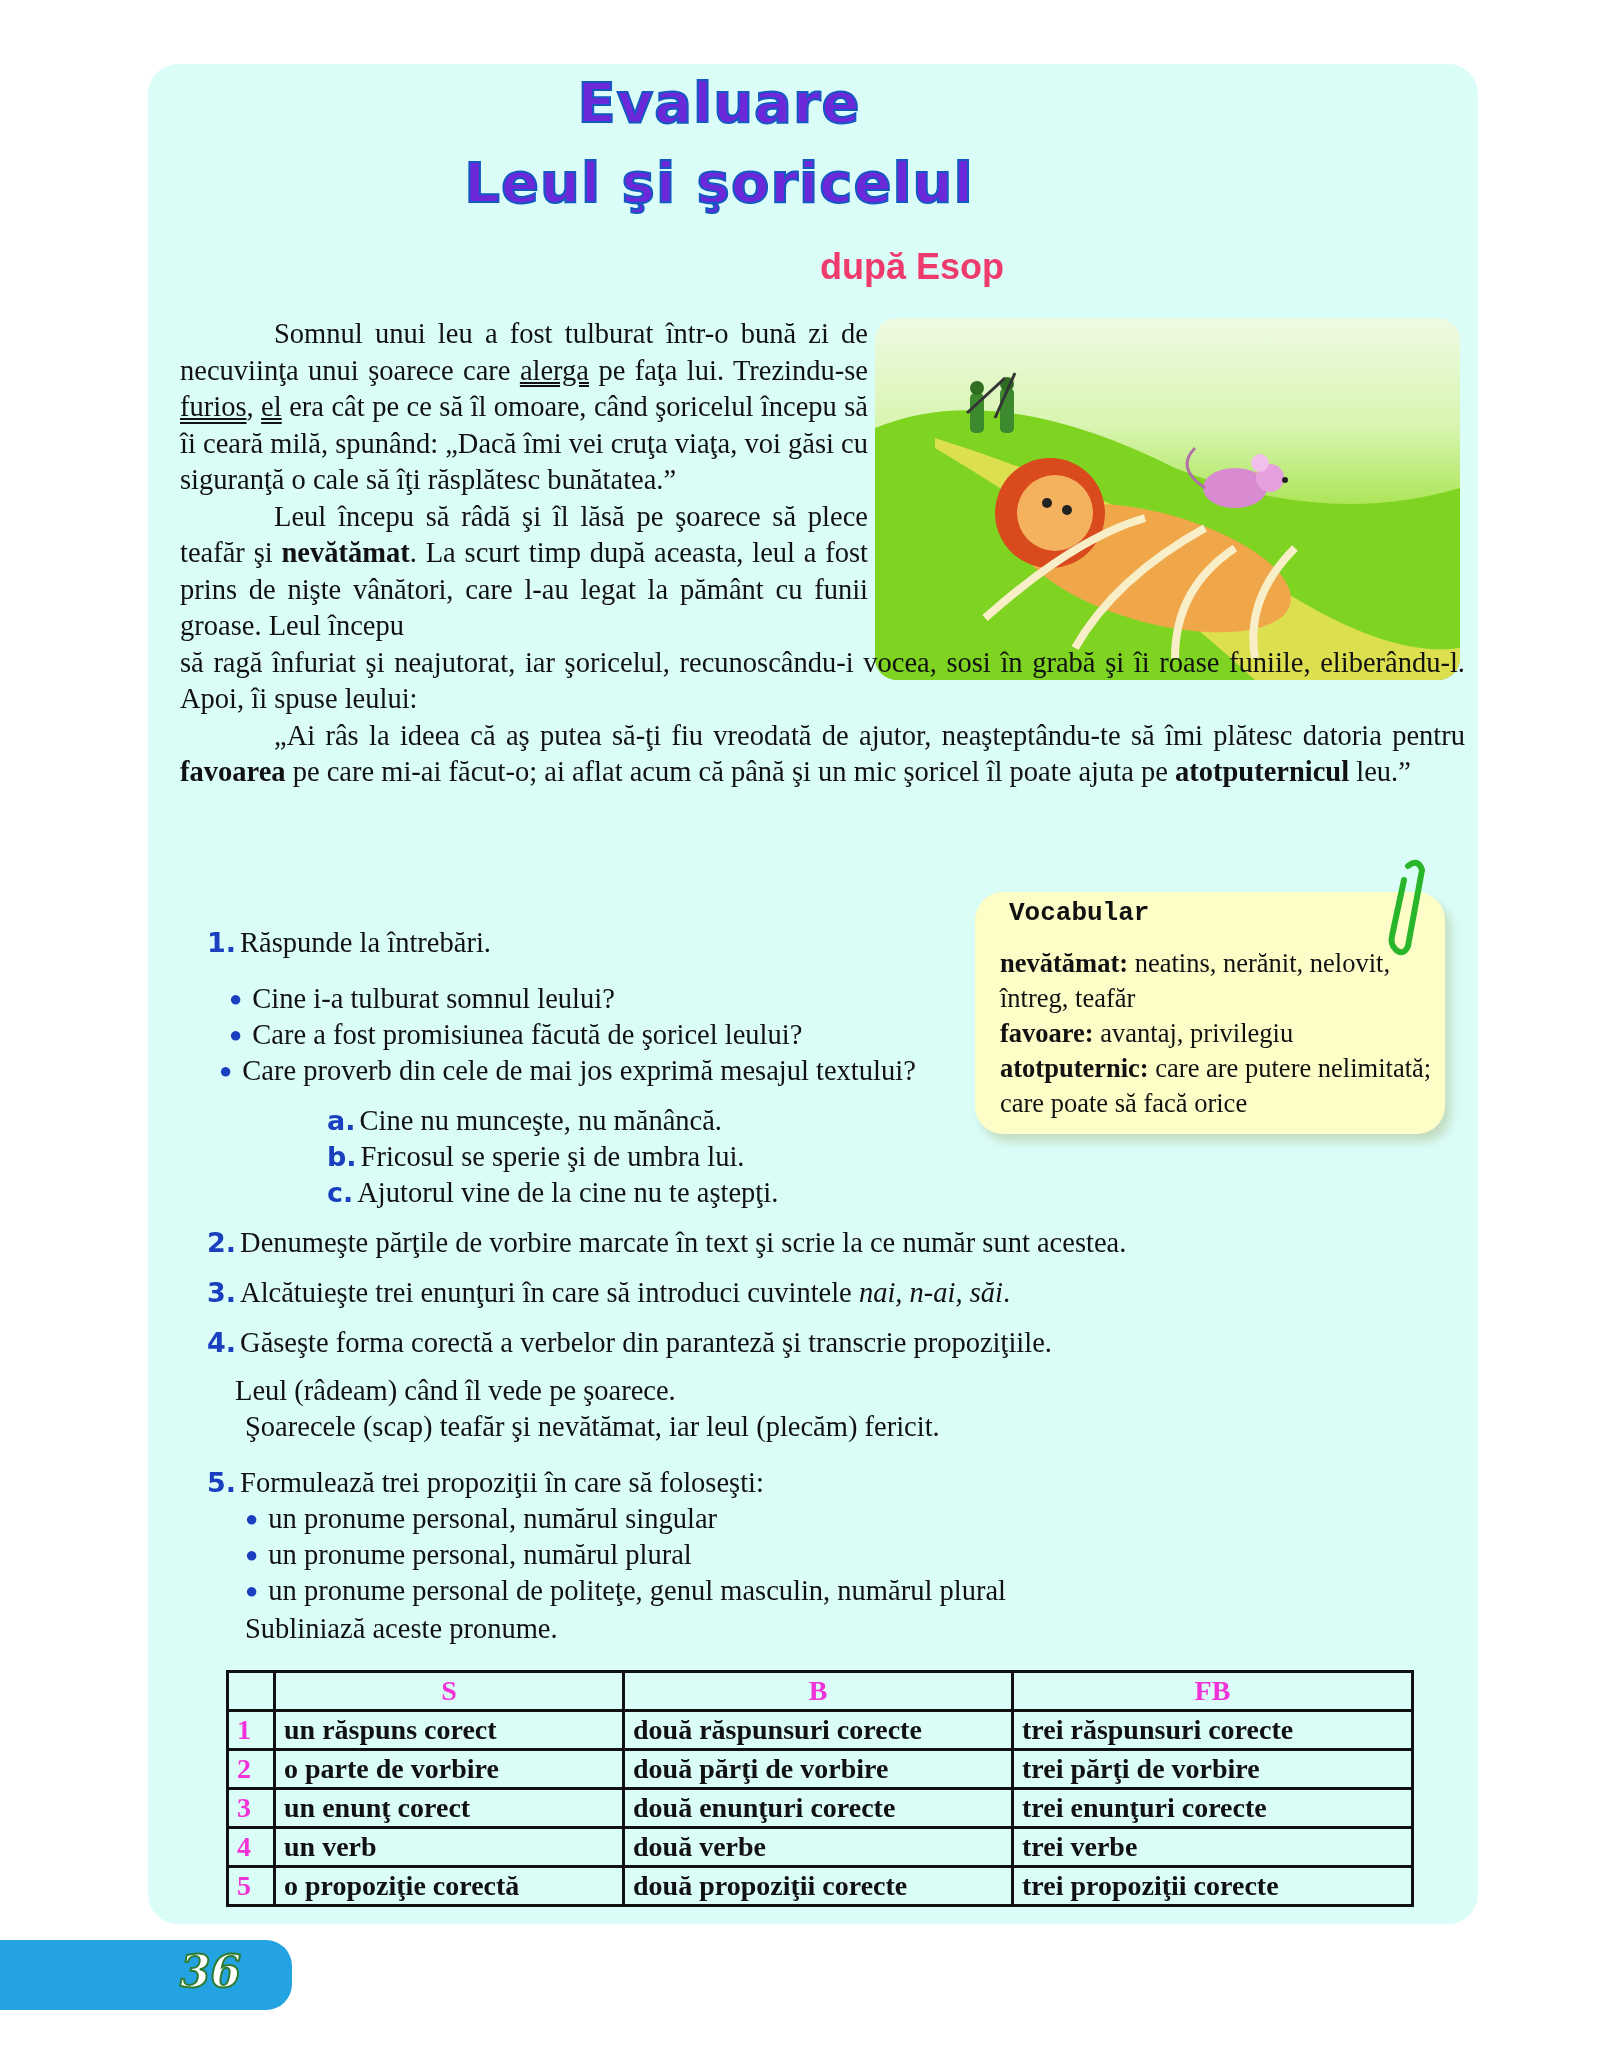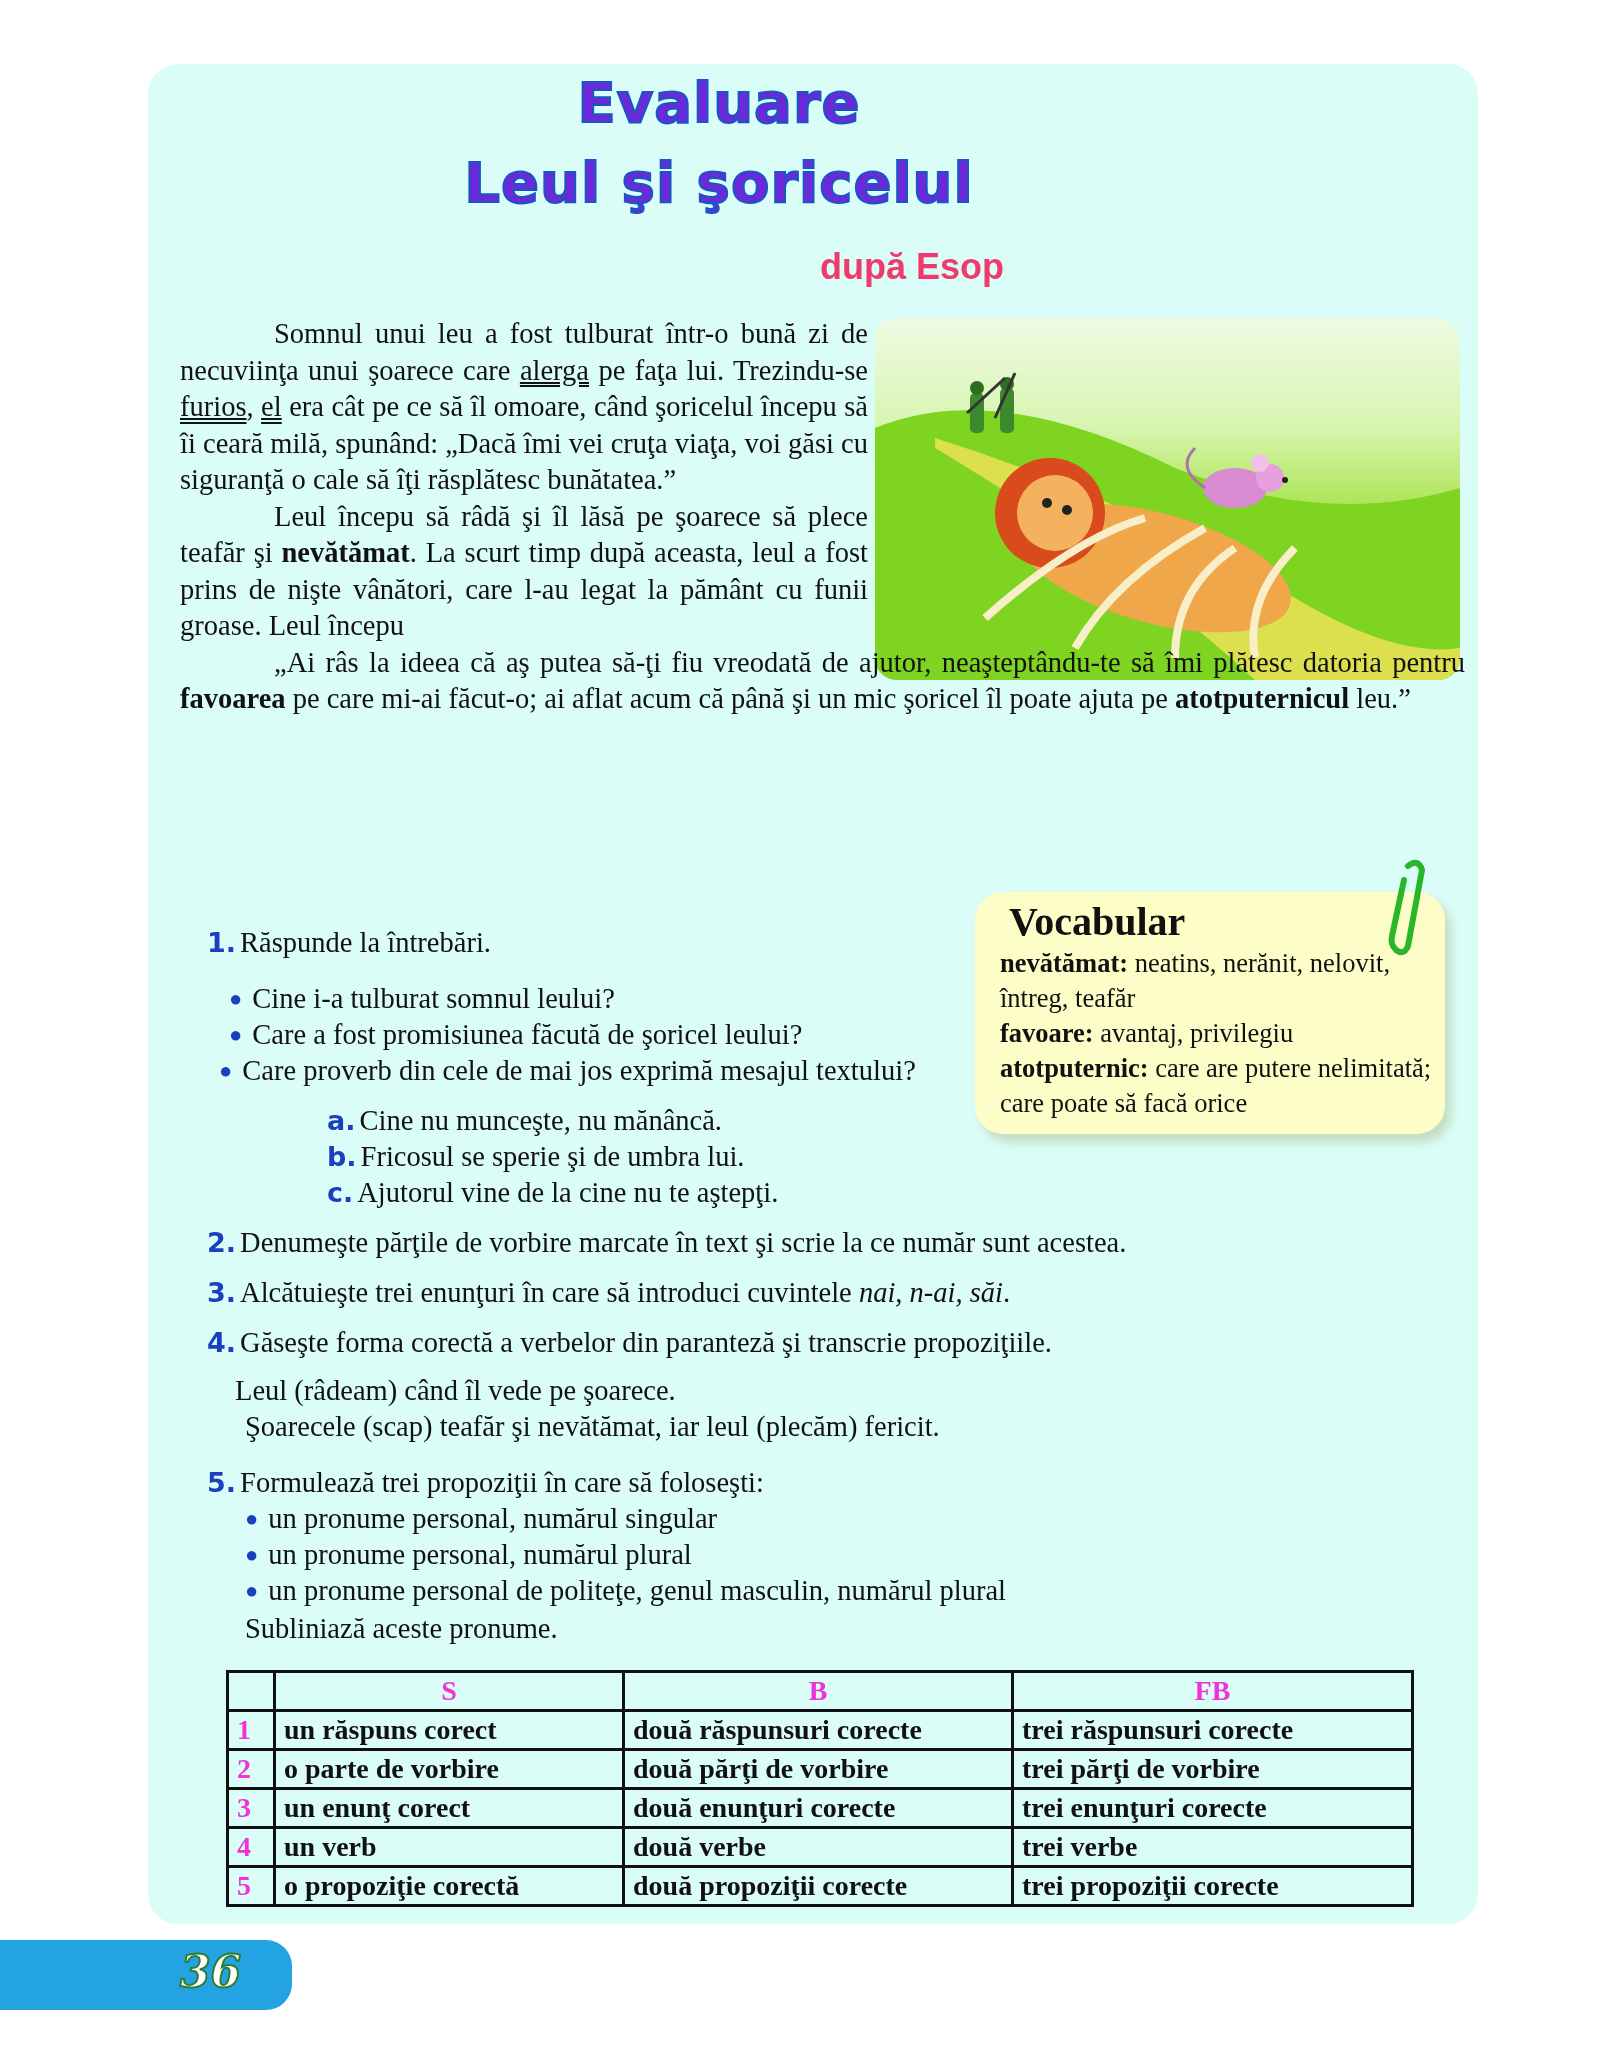--- a/index.html
+++ b/index.html
@@ -34,21 +34,21 @@
     background: linear-gradient(180deg, #eefbe4 0%, #d8f5b0 30%, #a6e34a 55%, #8ad62a 100%);
   }
   .questions { position: absolute; left: 180px; top: 925px; width: 1290px; font-size: 28.5px; line-height: 36.5px; }
   .num { font-family: "DejaVu Sans", sans-serif; font-weight: bold; color: #1a3fbf; font-size: 27px; margin-right: 4px; }
   .q { position: absolute; left: 0; white-space: nowrap; margin-left: 27px; }
   .bullet { color: #1a3fbf; font-size: 22px; margin-right: 10px; position: relative; top: -2px; }
   .vocab {
     position: absolute; left: 975px; top: 892px; width: 470px; height: 242px; background: #fdfdc8;
     border-radius: 28px; box-shadow: 6px 8px 10px rgba(180,200,160,0.6);
   }
-  .vocab-title { position: absolute; left: 34px; top: 6px; font-family: Liberation Serif, serif; font-weight: bold; font-size: 40px; color: #111; }
+  .vocab-title { position: absolute; left: 34px; top: 6px; font-family: Liberation Mono, monospace; font-weight: bold; font-size: 26px; color: #111; }
   .vocab-body { position: absolute; left: 25px; top: 54px; width: 440px; font-size: 26.5px; line-height: 35px; }
   .vocab-body b { font-weight: bold; }
   .clip { position: absolute; left: 1378px; top: 858px; width: 50px; height: 100px; }
   table.rubric {
     position: absolute; left: 226px; top: 1670px; width: 1188px; border-collapse: collapse;
     font-size: 28px;
   }
   table.rubric td, table.rubric th { border: 3px solid #111; height: 36px; padding: 0 8px; text-align: left; font-weight: bold; }
   table.rubric th { color: #f032d8; font-weight: bold; text-align: center; }
   table.rubric td.rn { color: #f032d8; font-weight: bold; width: 28px; }
@@ -101,20 +101,21 @@
       <circle cx="385" cy="145" r="9" fill="#f0c0ea"></circle>
       <circle cx="410" cy="162" r="3" fill="#222"></circle>
       <path d="M330 170 Q300 150 320 130" stroke="#b070a8" stroke-width="3" fill="none"></path>
     </g>
   </svg>
 </div>
 
 <div class="story">
   <p class="narrow indent" id="p1"><span>Somnul unui leu a fost tulburat într-o bună zi de necuviinţa unui şoarece care </span><span class="u">alerga</span><span> pe faţa lui. Trezindu-se </span><span class="u">furios</span><span>, </span><span class="u">el</span><span> era cât pe ce să îl omoare, când şoricelul începu să îi ceară milă, spunând: „Dacă îmi vei cruţa viaţa, voi găsi cu siguranţă o cale să îţi răsplătesc bunătatea.”</span></p>
   <p class="narrow indent"><span>Leul începu să râdă şi îl lăsă pe şoarece să plece teafăr şi </span><b>nevătămat</b><span>. La scurt timp după aceasta, leul a fost prins de nişte vânători, care l-au legat la pământ cu funii groase. Leul începu</span></p>
+  <p>să ragă înfuriat şi neajutorat, iar şoricelul, recunoscându-i vocea, sosi în grabă şi îi roase funiile, eliberându-l. Apoi, îi spuse leului:</p>
   <p class="indent"><span>„Ai râs la ideea că aş putea să-ţi fiu vreodată de ajutor, neaşteptându-te să îmi plătesc datoria pentru </span><b>favoarea</b><span> pe care mi-ai făcut-o; ai aflat acum că până şi un mic şoricel îl poate ajuta pe </span><b>atotputernicul</b><span> leu.”</span></p>
 </div>
 
 <div class="vocab">
   <div class="vocab-title">Vocabular</div>
   <div class="vocab-body">
     <div><b>nevătămat:</b><span> neatins, nerănit, nelovit, întreg, teafăr</span></div>
     <div><b>favoare:</b><span> avantaj, privilegiu</span></div>
     <div><b>atotputernic:</b><span> care are putere nelimitată; care poate să facă orice</span></div>
   </div>

